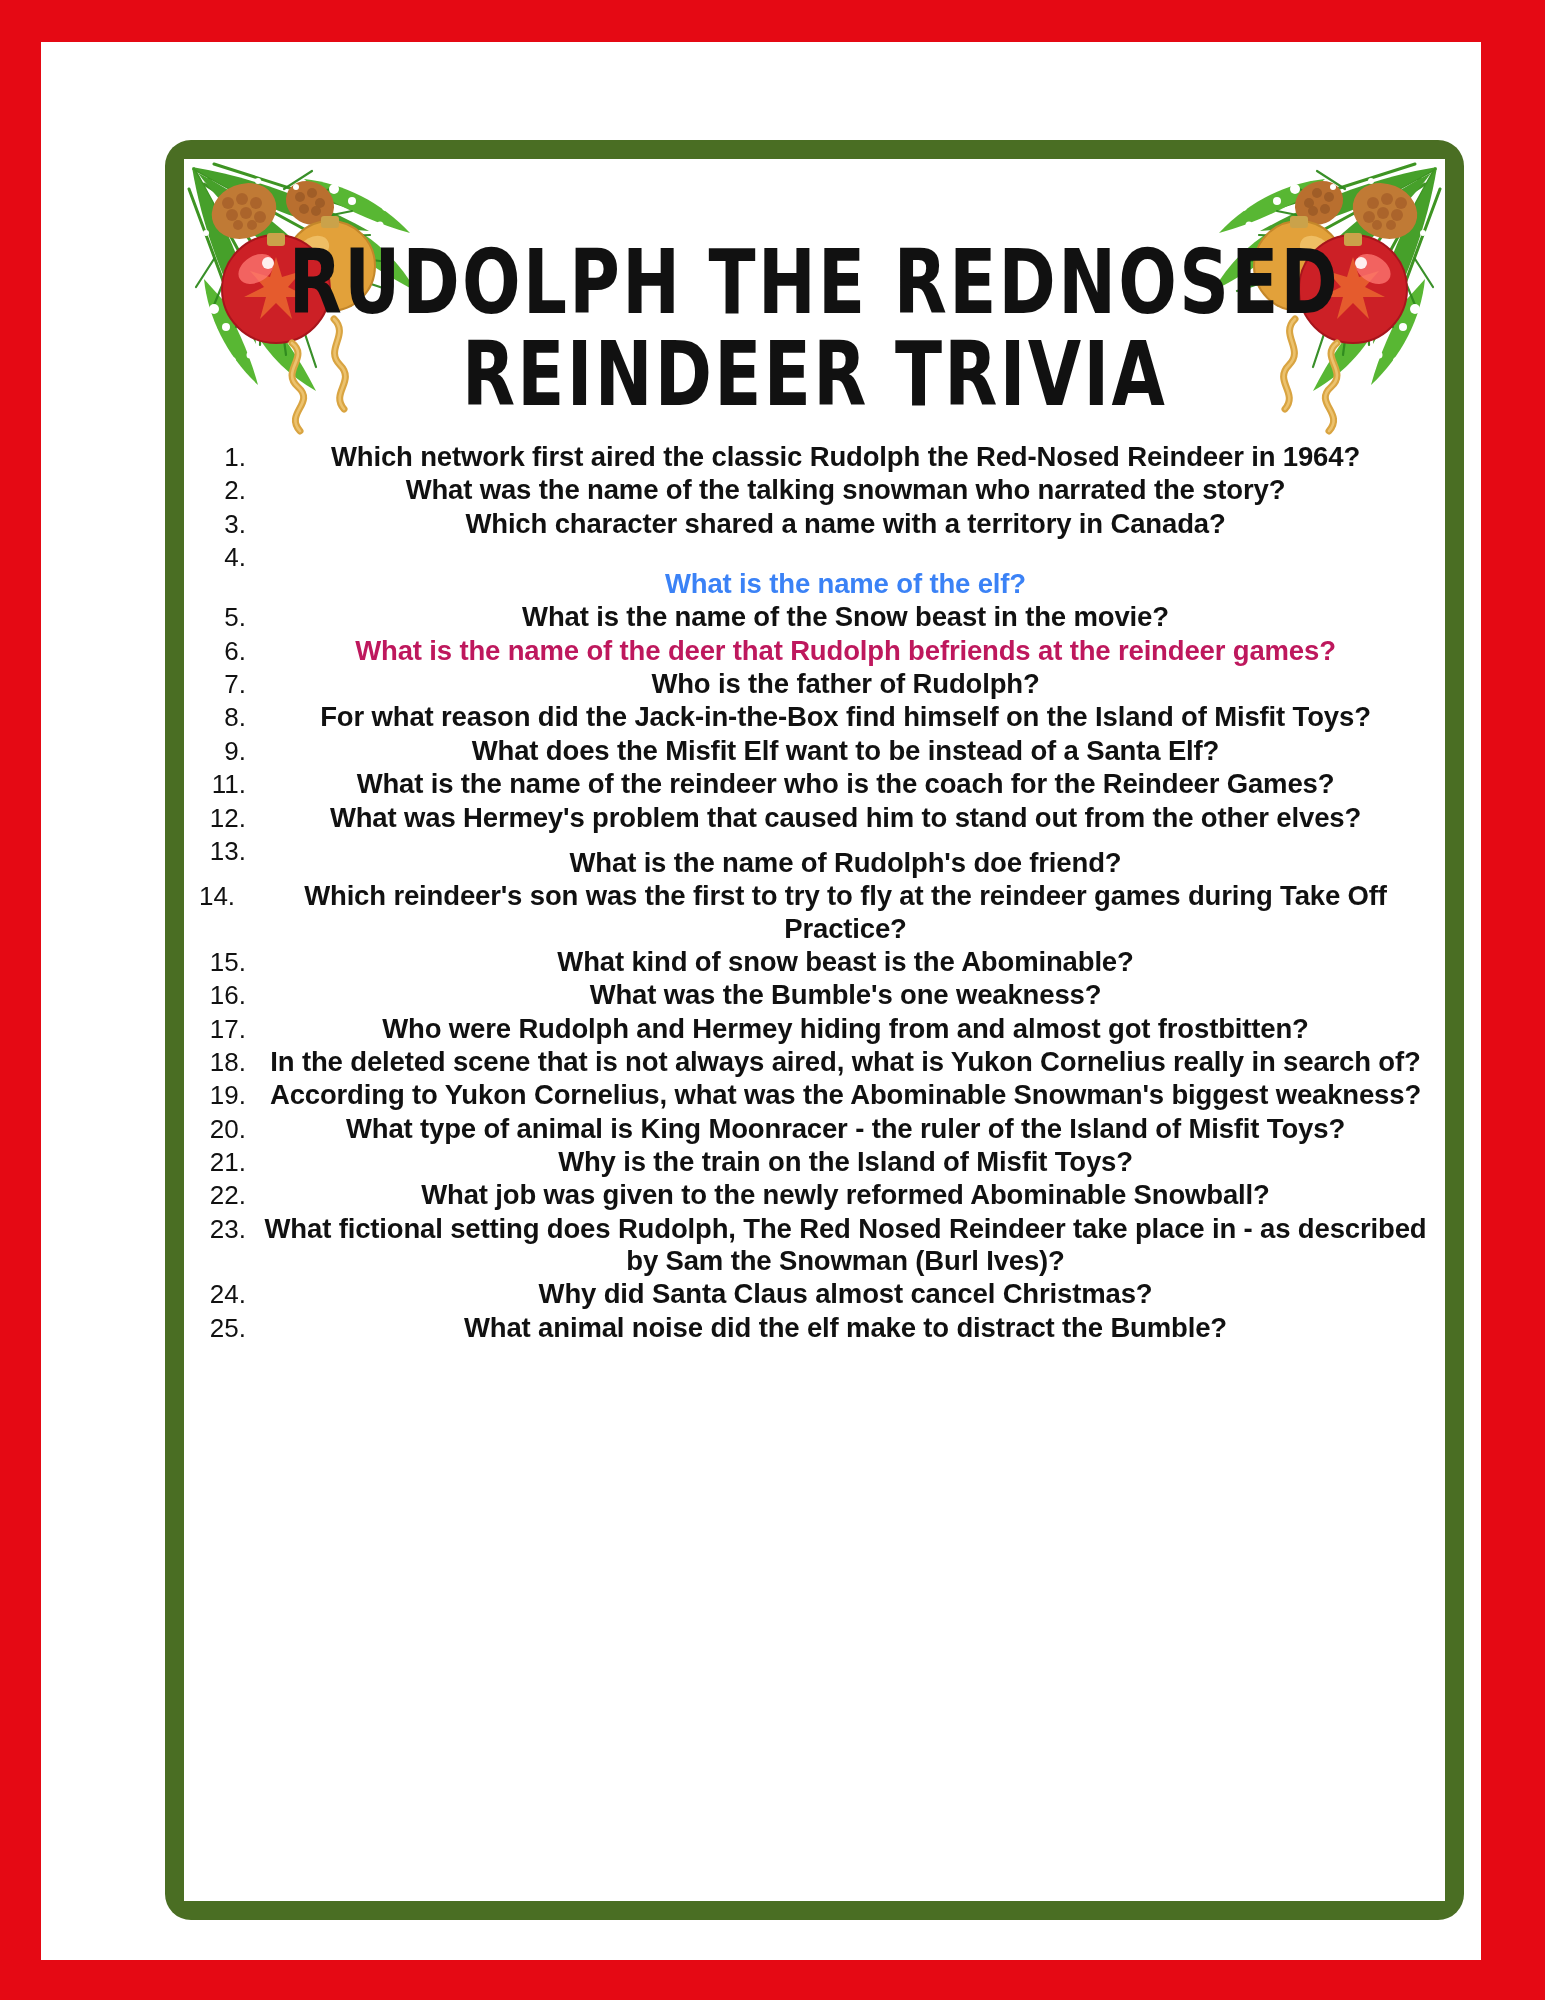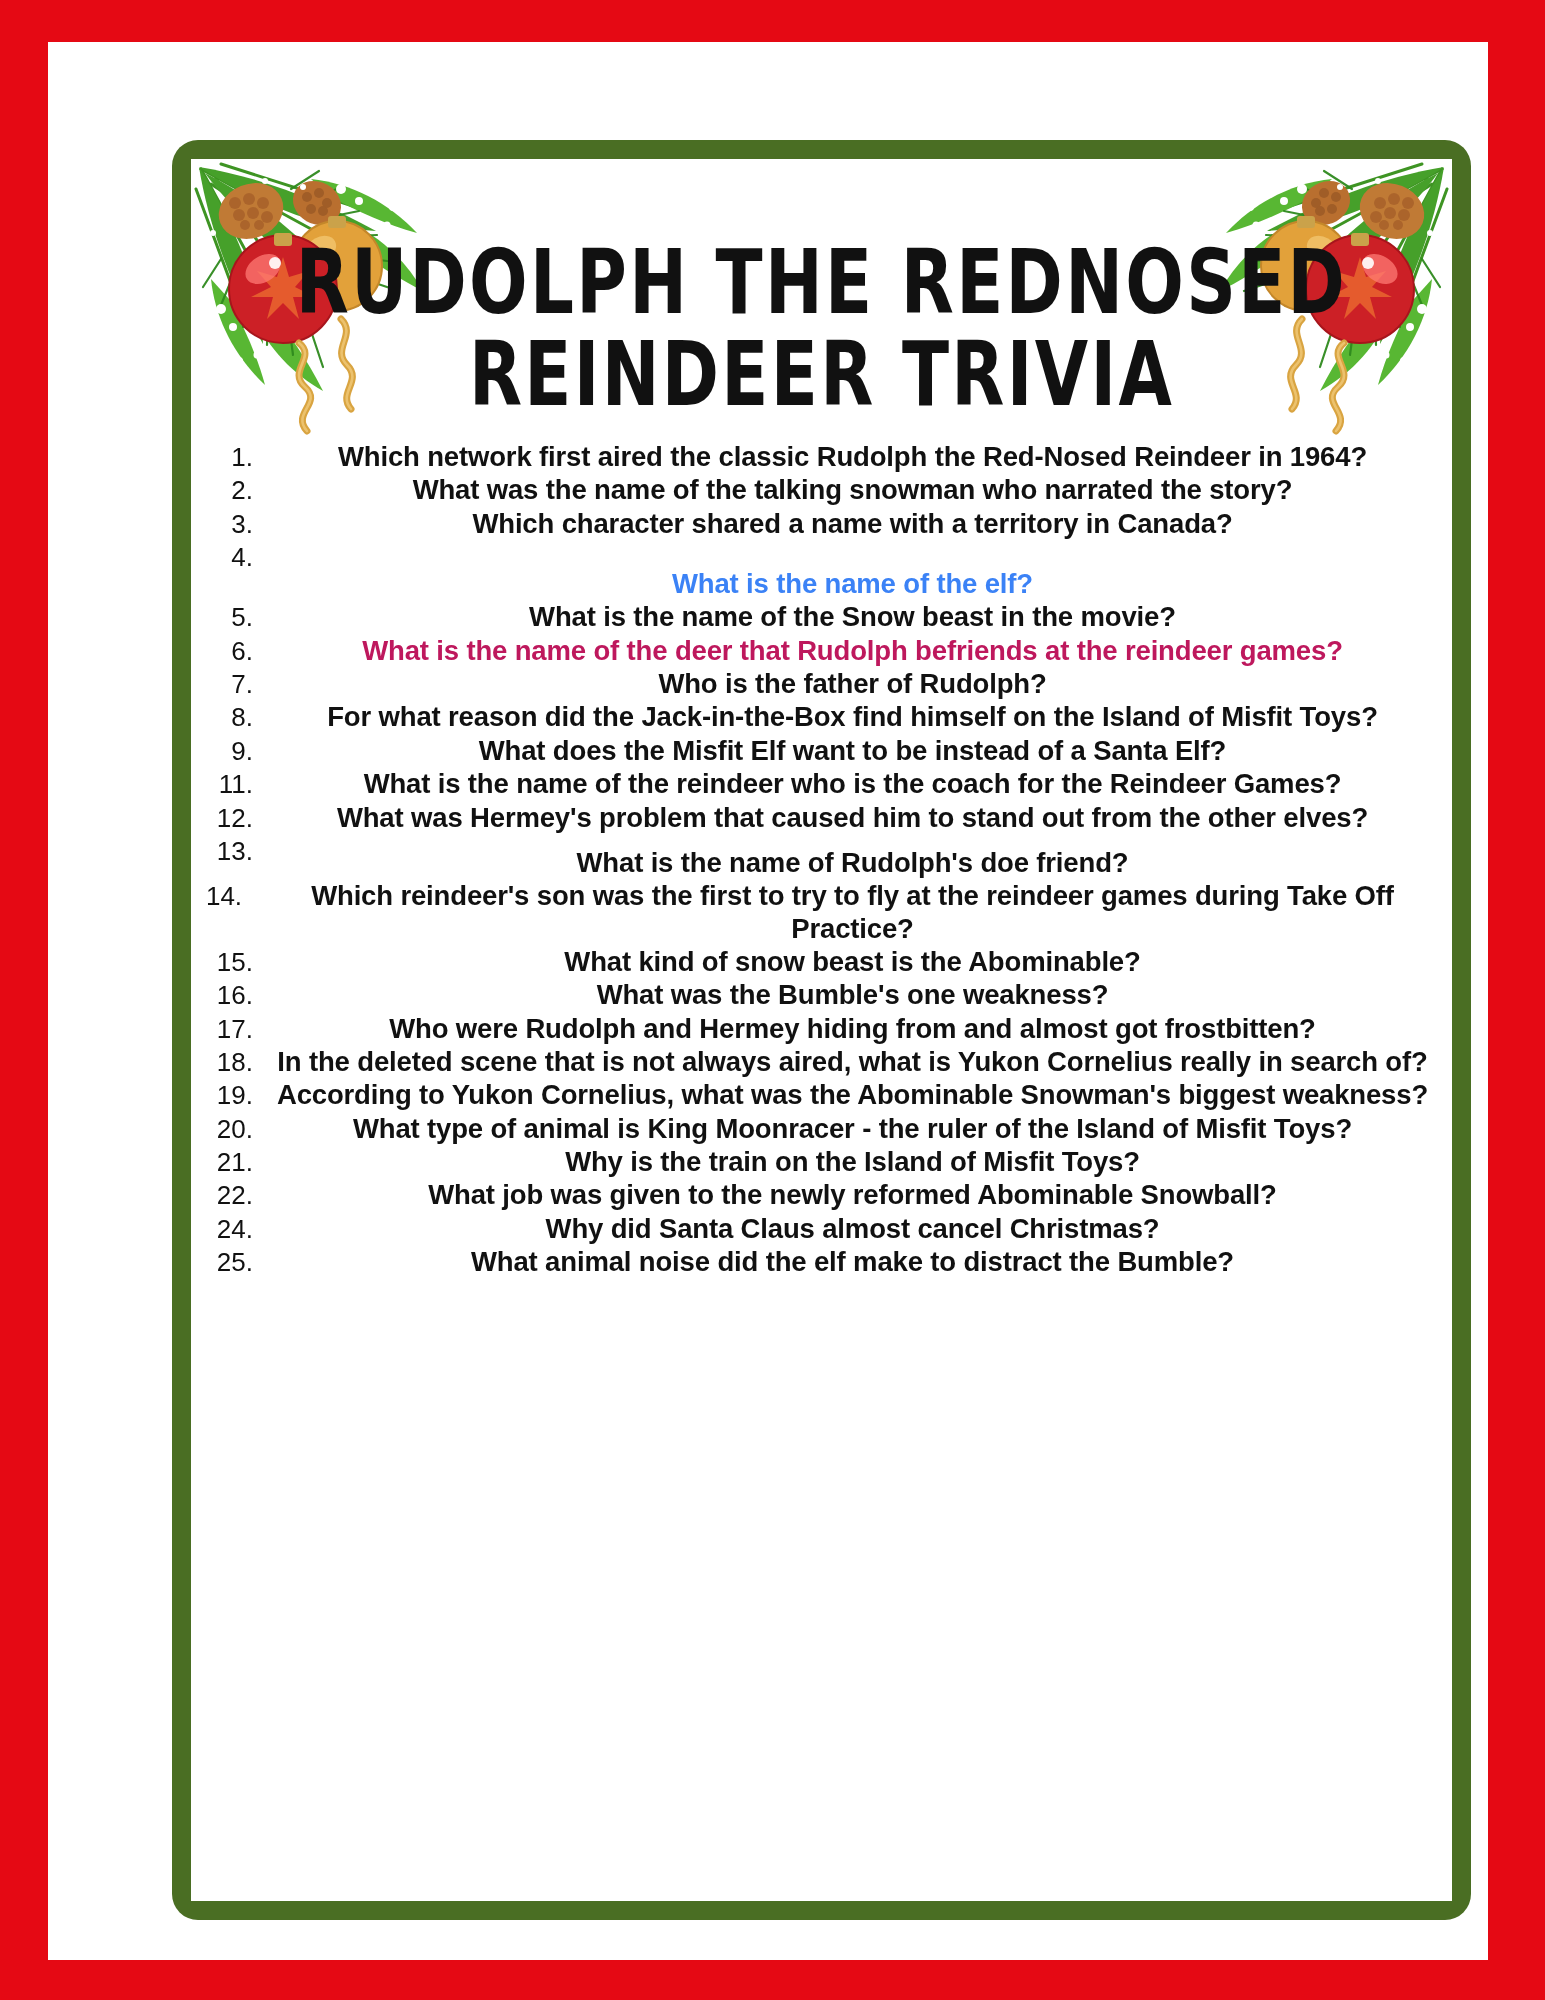--- a/index.html
+++ b/index.html
@@ -19,21 +19,21 @@
     position: relative;
     width: 1545px;
     height: 2000px;
     background: #e50914;
     box-sizing: border-box;
   }
 
   
   #paper {
     position: absolute;
-    left: 48px;
+    left: 41px;
     top: 42px;
     width: 1440px;
     height: 1918px;
     background: #ffffff;
   }
 
   
   #green-frame {
     position: absolute;
     left: 124px;
@@ -427,20 +427,24 @@
             </div>
             <div class="q-row">
               <div class="q-num" style="color: rgb(17, 17, 17);">21.</div>
               <div class="q-text" style="color: rgb(17, 17, 17);">Why is the train on the Island of Misfit Toys?</div>
             </div>
             <div class="q-row">
               <div class="q-num" style="color: rgb(17, 17, 17);">22.</div>
               <div class="q-text" style="color: rgb(17, 17, 17);">What job was given to the newly reformed Abominable Snowball?</div>
             </div>
             <div class="q-row">
+              <div class="q-num" style="color: rgb(17, 17, 17);">23.</div>
+              <div class="q-text" style="color: rgb(17, 17, 17);">What fictional setting does Rudolph, The Red Nosed Reindeer take place in - as described by Sam the Snowman (Burl Ives)?</div>
+            </div>
+            <div class="q-row">
               <div class="q-num" style="color: rgb(17, 17, 17);">24.</div>
               <div class="q-text" style="color: rgb(17, 17, 17);">Why did Santa Claus almost cancel Christmas?</div>
             </div>
             <div class="q-row">
               <div class="q-num" style="color: rgb(17, 17, 17);">25.</div>
               <div class="q-text" style="color: rgb(17, 17, 17);">What animal noise did the elf make to distract the Bumble?</div>
             </div>
           </div>
 
       </div>

